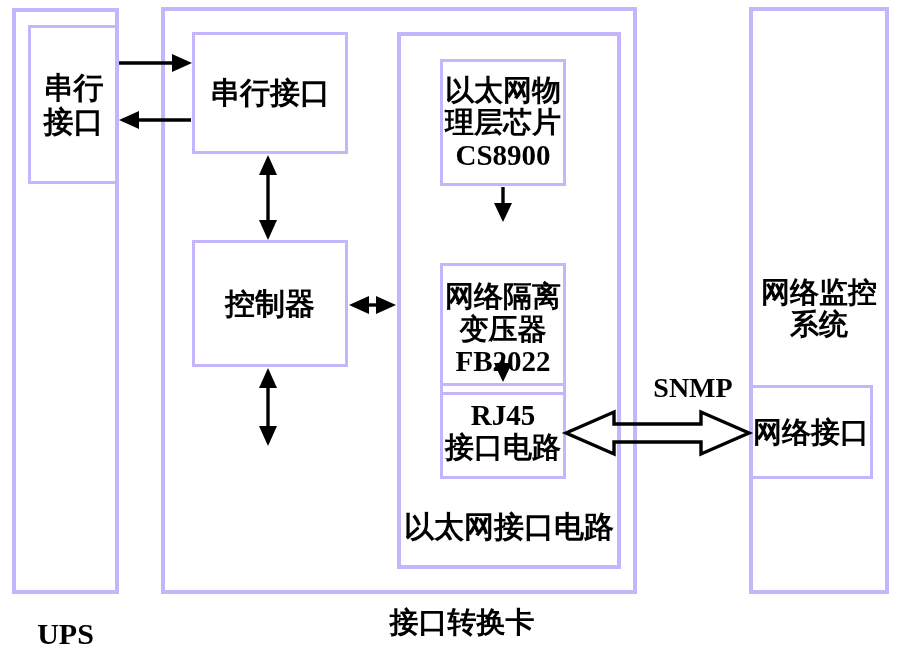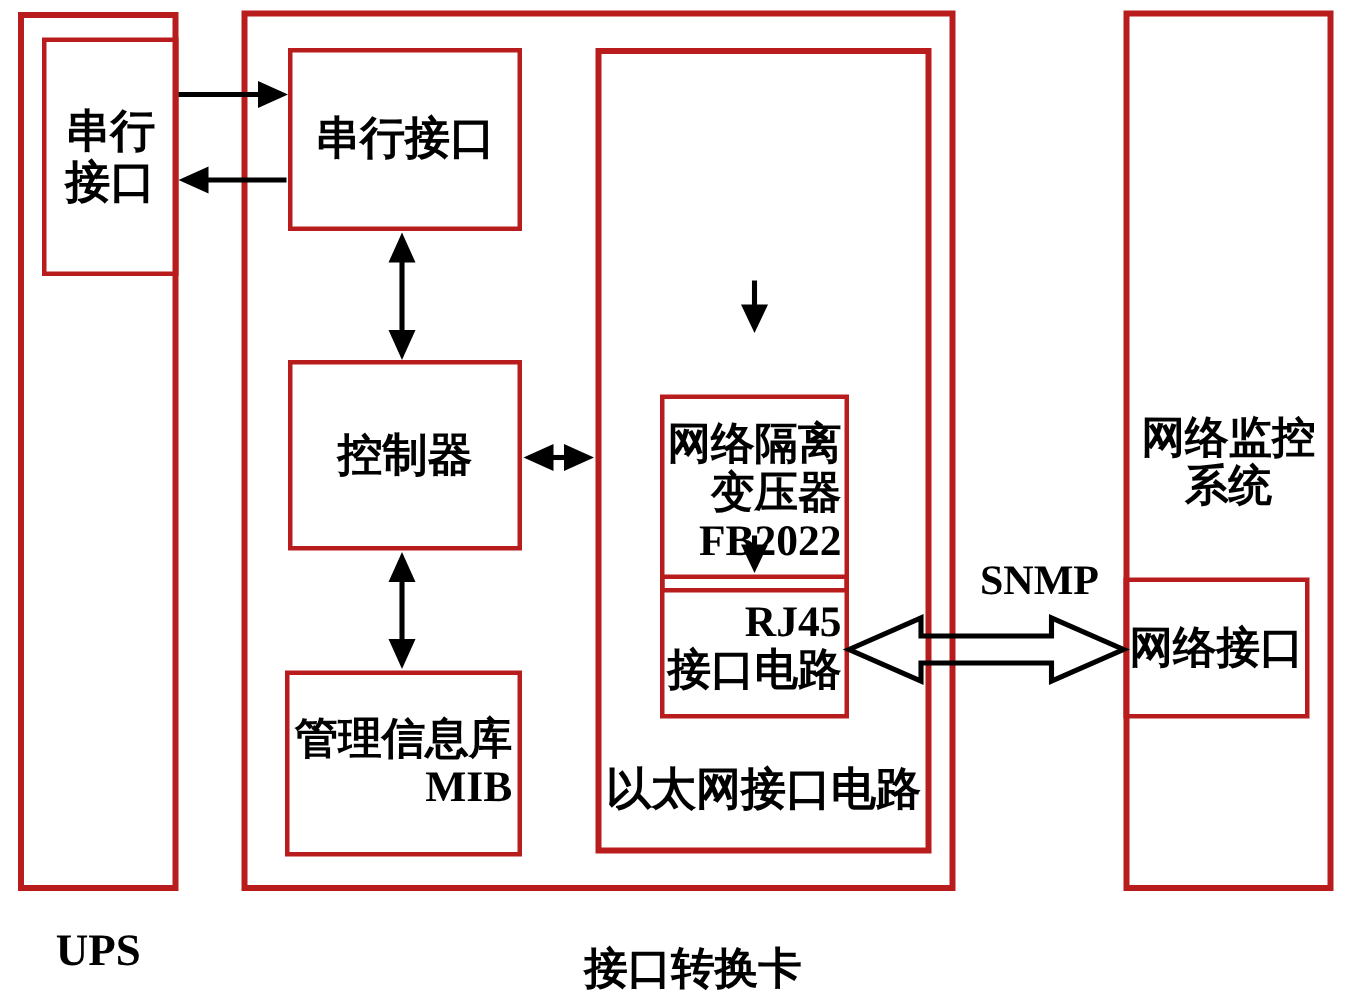--- a/index.html
+++ b/index.html
@@ -8,26 +8,26 @@
     width:900px;height:661px;
     background:#ffffff;
     font-family:"Liberation Serif","DejaVu Serif",serif;
     font-weight:bold;
     color:#000;
     overflow:hidden;
   }
   .box{
     position:absolute;
     box-sizing:border-box;
-    border:3px solid #b91c1c;
+    border:3px solid #c4b5fd;
     background:transparent;
     display:flex;
     align-items:center;
     justify-content:center;
-    text-align:right;
+    text-align:center;
   }
   .outer{border-width:4px;}
   .box-label{
     white-space:pre-line;
     line-height:1.12;
   }
   .fs30{font-size:30px;}
   .fs29{font-size:29px;}
   .fs28{font-size:28px;}
   .caption{
@@ -57,27 +57,28 @@
   </div>
   <div class="caption fs30" style="left:12px;top:597px;width:107px;text-align:center;margin-top:20px;">UPS</div>
 
   <div class="box outer" style="left:161px;top:7px;width:476px;height:587px;"></div>
   <div class="box" style="left:192px;top:240px;width:156px;height:127px;">
     <span class="box-label fs30">控制器</span>
   </div>
   <div class="box" style="left:192px;top:32px;width:156px;height:122px;">
     <span class="box-label fs30">串行接口</span>
   </div>
-  <div class="box" style="left:190px;top:447px;width:158px;height:124px;">
-    <span class="box-label fs29">管理信息库
-MIB</span>
-  </div>
-  <div class="caption fs29" style="left:377px;top:630px;width:170px;">接口转换卡</div>
+  <div class="caption fs29" style="left:377px;top:606px;width:170px;">接口转换卡</div>
 
   <div class="box" style="left:397px;top:32px;width:224px;height:537px;border-width:4px;"></div>
+  <div class="box" style="left:440px;top:59px;width:126px;height:127px;">
+    <span class="box-label fs29">以太网物
+理层芯片
+CS8900</span>
+  </div>
   <div class="box" style="left:440px;top:224px;width:126px;height:132px;margin-top:39px;">
     <span class="box-label fs29">网络隔离
 变压器
 FB2022</span>
   </div>
   <div class="box" style="left:440px;top:383px;width:126px;height:96px;">
     <span class="box-label fs29">RJ45
 接口电路</span>
   </div>
   <div class="caption fs28" style="left:637px;top:372px;width:112px;">SNMP</div>

